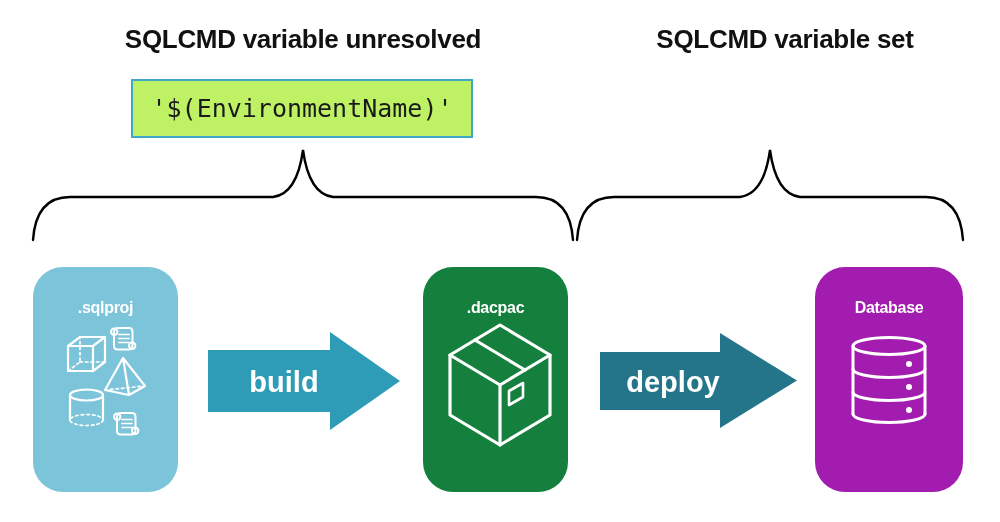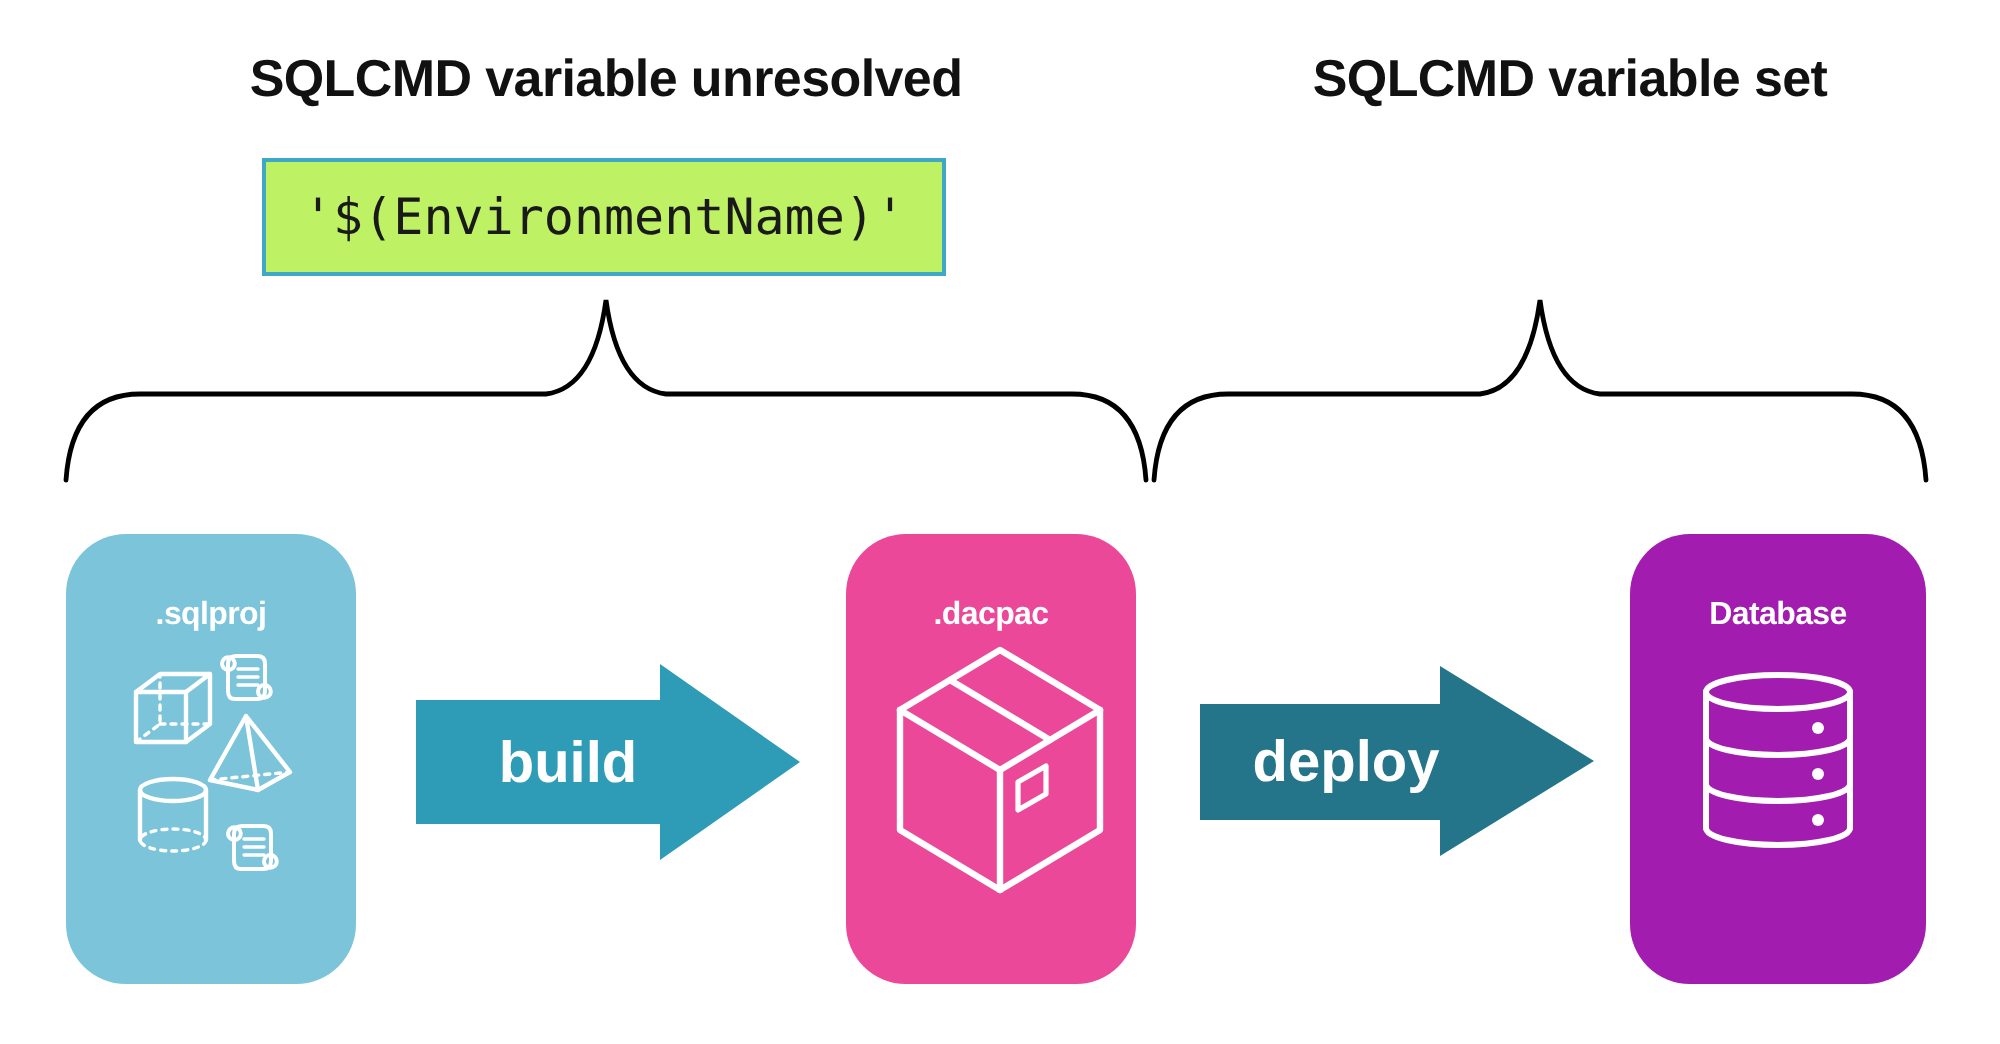--- a/index.html
+++ b/index.html
@@ -101,21 +101,21 @@
         <path d="M11,9.5 H21 M11,13.5 H21 M11,17.5 H21" stroke-width="1.7"></path>
       </g>
     </svg>
   </div>
 
   <svg class="arrow-svg arrow-build" width="192" height="98" viewBox="0 0 192 98" xmlns="http://www.w3.org/2000/svg">
     <polygon points="0,18 122,18 122,0 192,49 122,98 122,80 0,80" fill="#2E9CB7"></polygon>
     <text class="arrow-label" x="76" y="50" text-anchor="middle" dominant-baseline="central">build</text>
   </svg>
 
-  <div class="card card-dacpac" style="background-color: #ec4899;">
+  <div class="card card-dacpac" style="background-color: #15803d;">
     <div class="card-label">.dacpac</div>
     <svg class="card-icon icon-dacpac" width="106" height="126" viewBox="0 0 106 126" xmlns="http://www.w3.org/2000/svg">
       <g class="wicon" stroke-width="3.2">
         <path d="M53,3 L103,33 L53,63 L3,33 Z"></path>
         <path d="M28,18 L78,48"></path>
         <path d="M3,33 V93 L53,123 L103,93 V33"></path>
         <path d="M53,63 V123"></path>
         <path d="M62,69 L76,61 L76,75 L62,83 Z" stroke-width="2.6"></path>
       </g>
     </svg>

